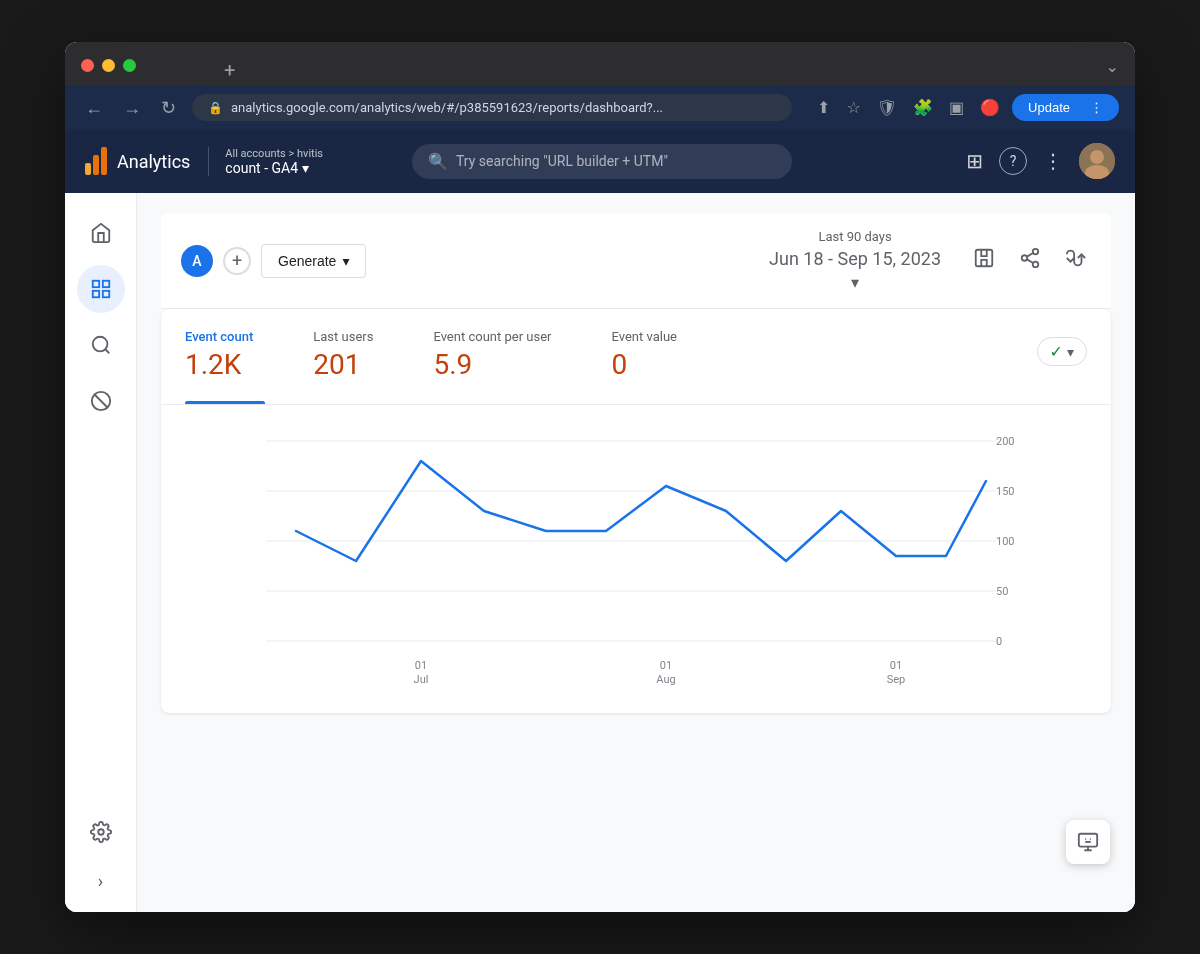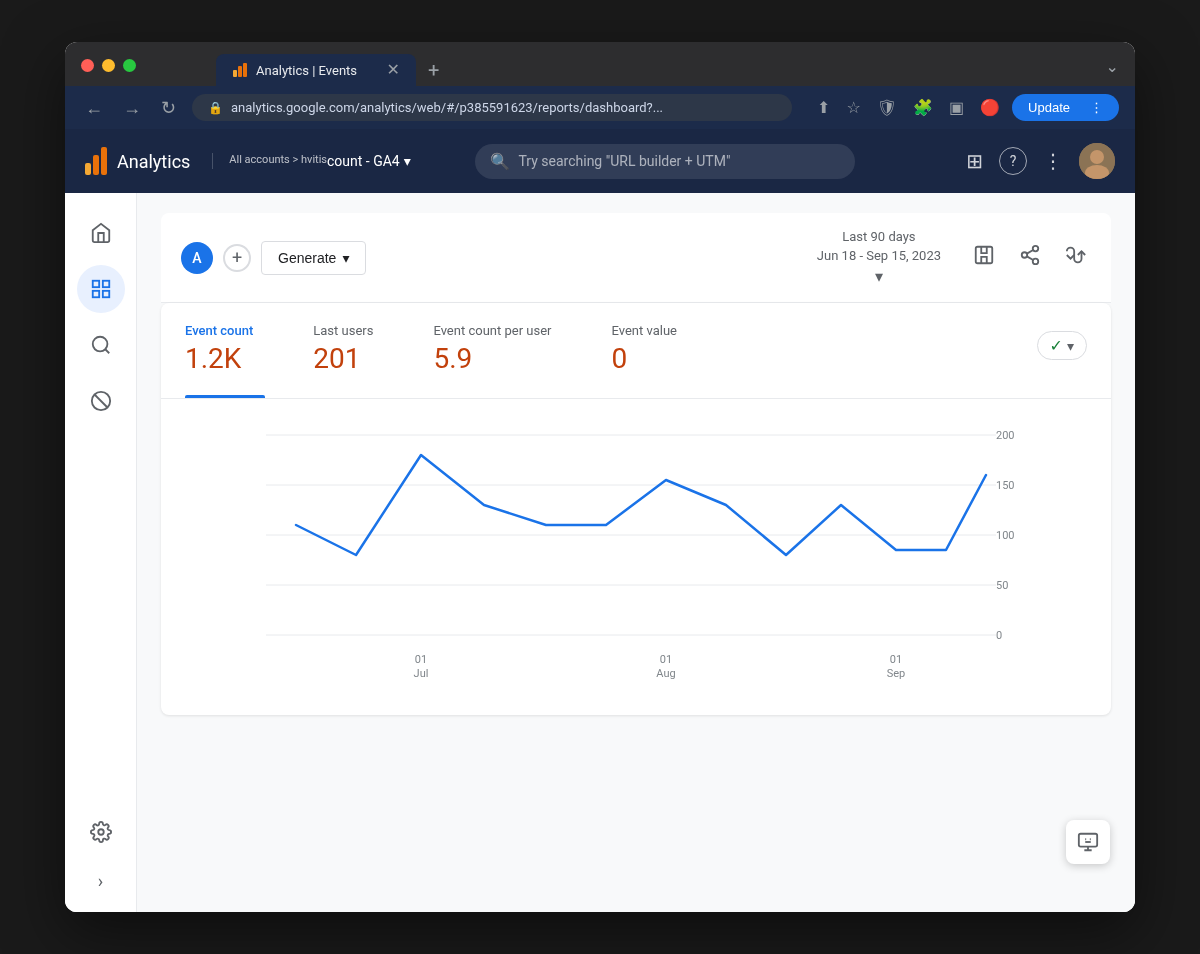--- a/index.html
+++ b/index.html
@@ -181,21 +181,21 @@
       overflow: hidden;
     }
 
     
     .ga-header {
       background: #1a2744;
       padding: 0 20px;
       display: flex;
       align-items: center;
       height: 64px;
-      gap: 20px;
+      gap: 8px;
     }
 
     .ga-logo {
       display: flex;
       align-items: center;
       gap: 10px;
       flex-shrink: 0;
     }
 
     .ga-logo-icon {
@@ -210,21 +210,22 @@
     .bar-3 { width: 6px; height: 28px; background: #e8710a; border-radius: 2px; }
 
     .ga-logo-text {
       color: white;
       font-size: 18px;
       font-weight: 400;
     }
 
     .ga-account-info {
       display: flex;
-      margin-left: 2px;
+      flex-direction: column;
+      margin-left: 10px;
       border-left: 1px solid rgba(255,255,255,0.2);
       padding-left: 16px;
     }
 
     .ga-breadcrumb {
       color: rgba(255,255,255,0.7);
       font-size: 11px;
     }
 
     .ga-account-name {
@@ -469,21 +470,21 @@
       border: 1px solid #dadce0;
       border-radius: 20px;
       padding: 4px 12px;
       cursor: pointer;
       color: #188038;
       font-size: 14px;
     }
 
     
     .chart-container {
-      padding: 16px 24px 16px;
+      padding: 16px 24px 8px;
       position: relative;
       text-decoration: underline;
     }
 
     .chart-svg {
       width: 100%;
     }
 
     
     .floating-btn {
@@ -509,31 +510,20 @@
 <div class="browser-window">
 
   <div class="browser-titlebar">
     <div style="display:flex; align-items:center; padding-bottom:0;">
       <div class="traffic-lights">
         <div class="traffic-light red"></div>
         <div class="traffic-light yellow"></div>
         <div class="traffic-light green"></div>
       </div>
       <div class="tabs-bar">
-        <div class="browser-tab active">
-          <div class="tab-favicon">
-            <svg width="16" height="16" viewBox="0 0 16 16">
-              <rect x="1" y="8" width="4" height="7" fill="#f4a834" rx="1"></rect>
-              <rect x="6" y="4" width="4" height="11" fill="#e8710a" rx="1"></rect>
-              <rect x="11" y="1" width="4" height="14" fill="#e8710a" rx="1"></rect>
-            </svg>
-          </div>
-          <span class="tab-title">Analytics | Events</span>
-          <span class="tab-close">✕</span>
-        </div>
         <div class="new-tab-btn">+</div>
       </div>
       <div class="browser-dropdown">⌄</div>
     </div>
   </div>
 
   <div class="address-bar">
     <span class="nav-btn">←</span>
     <span class="nav-btn">→</span>
     <span class="nav-btn">↻</span>
@@ -643,21 +633,21 @@
             </div>
             <div class="add-btn">+</div>
             <button class="generate-btn">
               <span>Generate</span>
               <span>▾</span>
             </button>
           </div>
           <div class="report-actions-right">
             <div class="date-range-dropdown">
               <span class="date-range">Last 90 days</span>
-              <span style="margin:0 4px; color:#5f6368; font-size:13px;">Jun 18 - Sep 15, 2023</span>
+              <span style="margin:0 4px; color:#5f6368; font-size:18px;">Jun 18 - Sep 15, 2023</span>
               <span style="color:#5f6368;">▾</span>
             </div>
             <span class="header-icon-btn">
               <svg width="22" height="22" viewBox="0 0 24 24" fill="none" stroke="#5f6368" stroke-width="2">
                 <rect x="3" y="3" width="18" height="18" rx="2"></rect>
                 <path d="M9 3v7h6V3"></path>
                 <path d="M9 21v-7h6v7"></path>
               </svg>
             </span>
             <span class="header-icon-btn">

